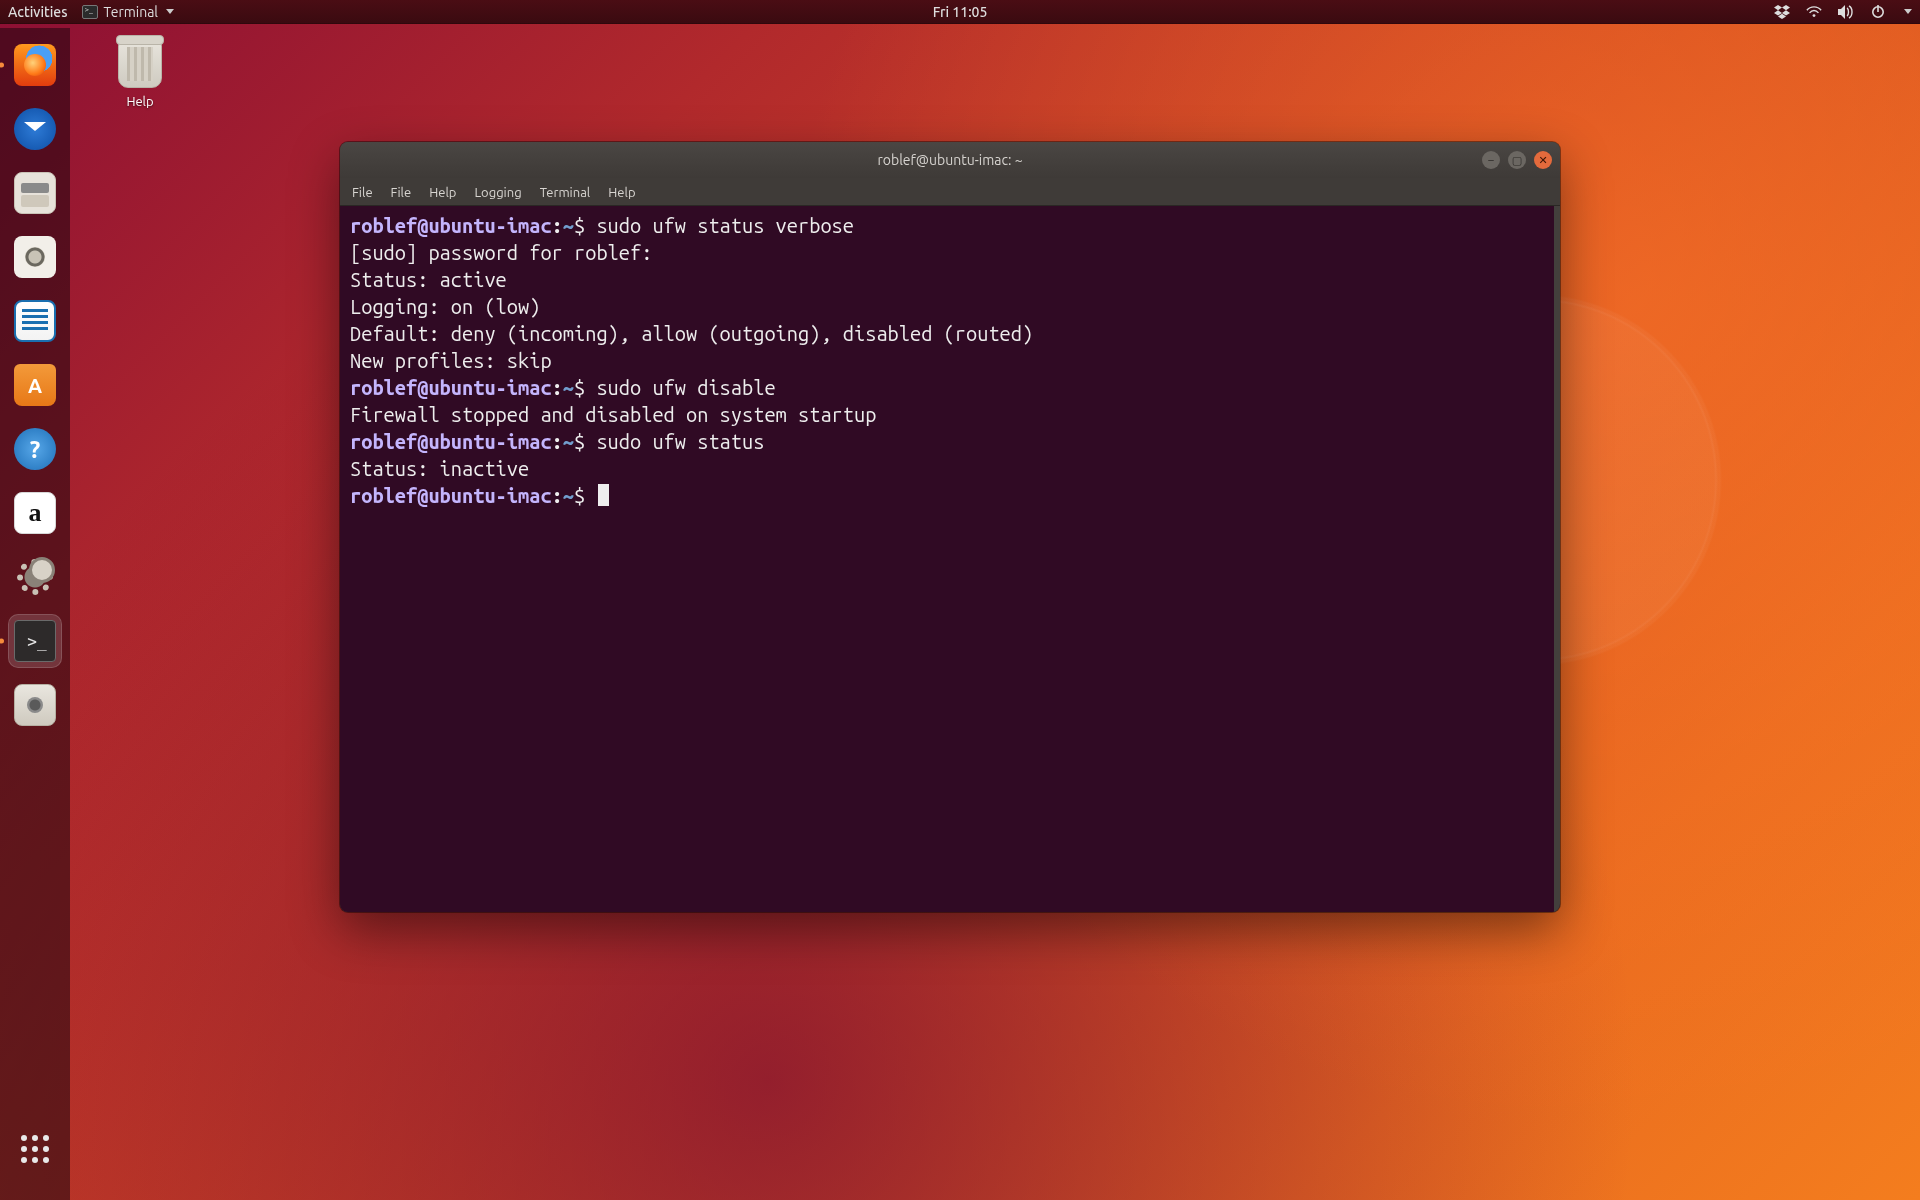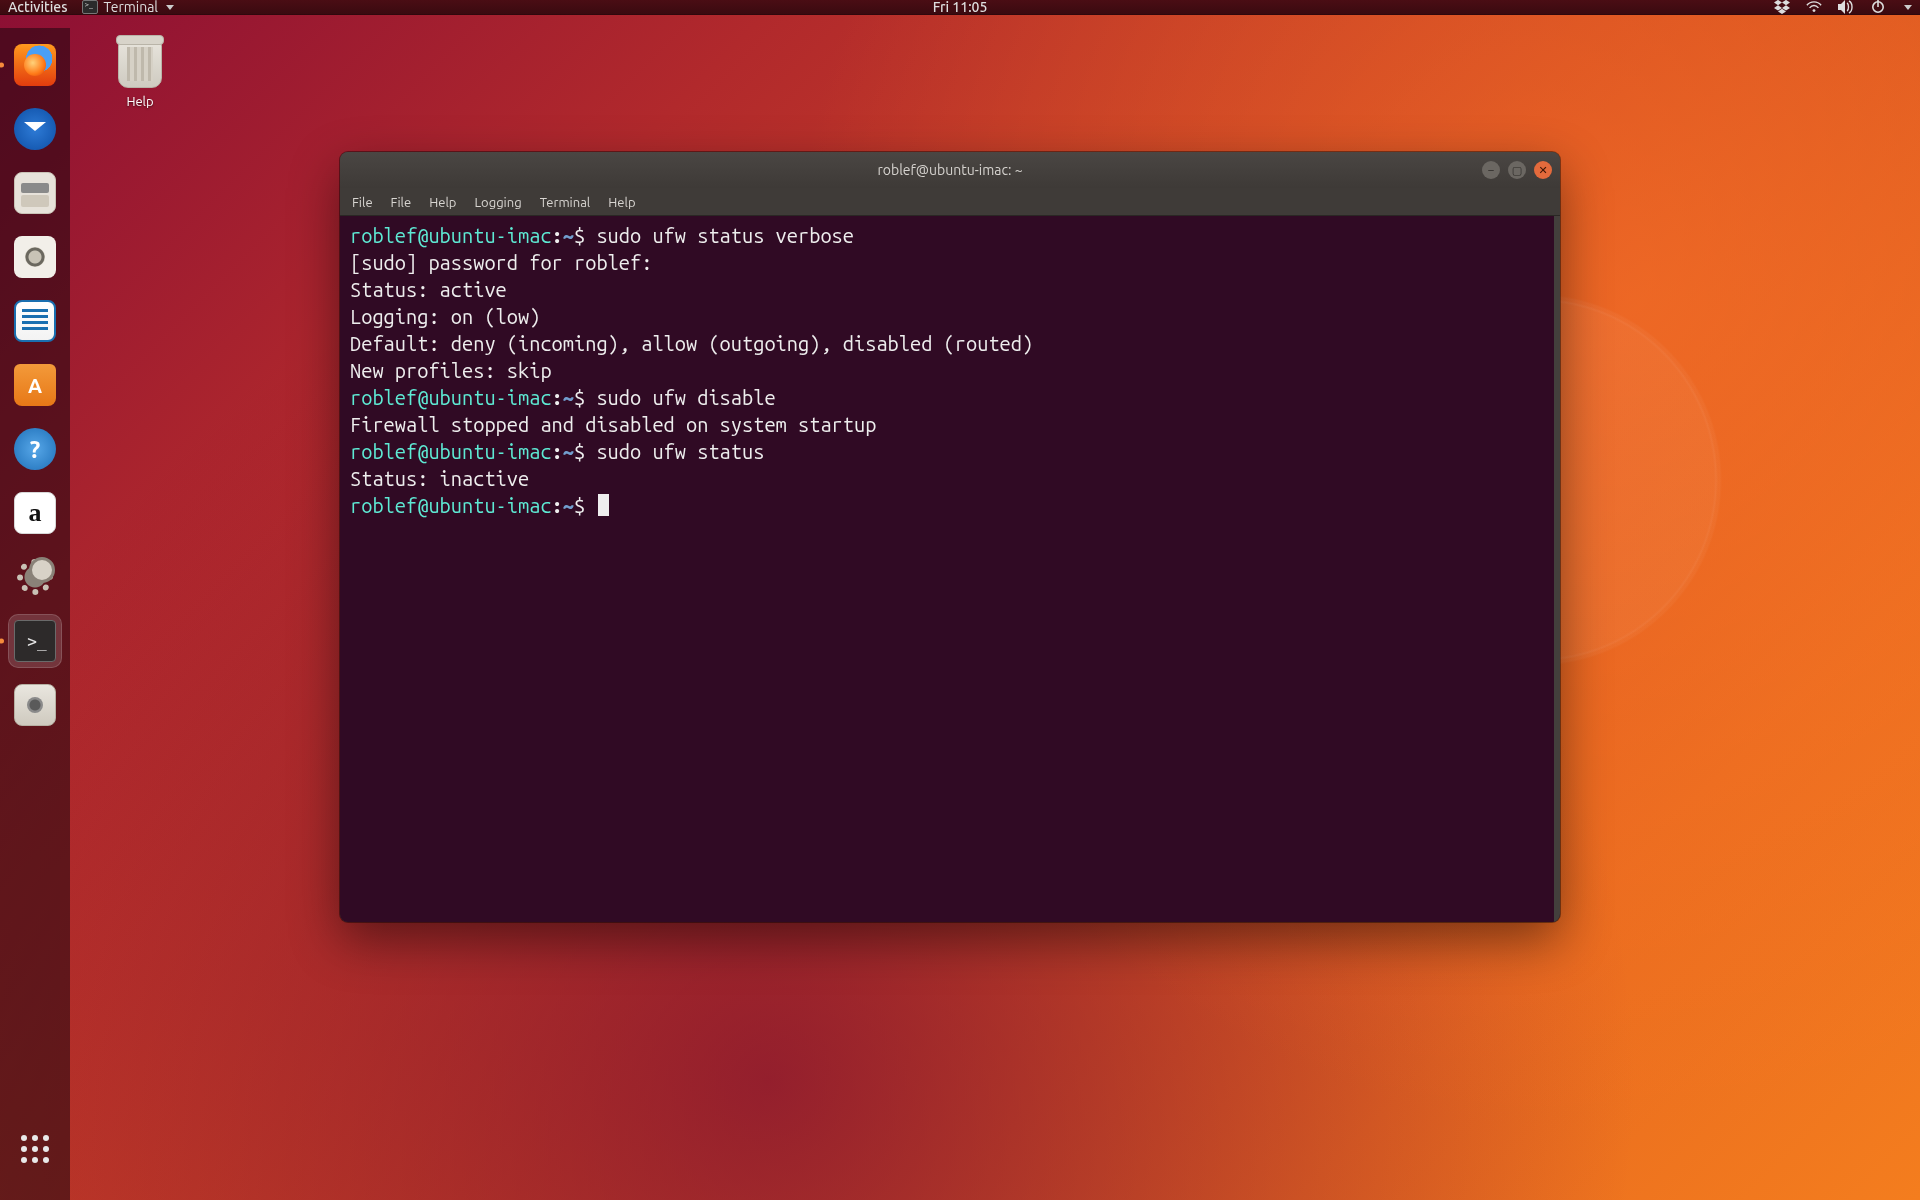--- a/index.html
+++ b/index.html
@@ -17,21 +17,21 @@
     content:"";
     position:absolute; inset:0;
     background:
       radial-gradient(circle at 80% 40%, rgba(255,255,255,0.05) 0 180px, transparent 182px),
       radial-gradient(circle at 80% 40%, transparent 0 178px, rgba(255,255,255,0.04) 180px 184px, transparent 186px);
     pointer-events:none;
   }
 
   
   .top-panel {
-    position: absolute; top: 0; left: 0; right: 0; height: 15px;
+    position: absolute; top: 0; left: 0; right: 0; height: 24px;
     background: linear-gradient(#4a0d14, #3a0a10);
     color: #ddd; display: flex; align-items: center;
     font-size: 14px; padding: 0 8px;
     border-bottom: 1px solid rgba(0,0,0,0.35);
     z-index: 20;
   }
   .top-left { display:flex; align-items:center; gap:14px; }
   .activities { font-weight: 500; cursor:pointer; }
   .app-menu { display:flex; align-items:center; gap:6px; cursor:pointer;}
   .app-menu .mini-term { width:16px; height:14px; background:#2b2b2b; border:1px solid #777; border-radius:2px; display:inline-block; position:relative;}
@@ -83,35 +83,35 @@
   .ico.screenshot::after{content:"";position:absolute;left:50%;top:50%;width:16px;height:16px;border-radius:50%;background:radial-gradient(circle,#5a5a5a 0 5px,#8a8a8a 6px);transform:translate(-50%,-50%);}
 
   
   .desktop-icon { position:absolute; top:40px; left:95px; width:90px; text-align:center; color:#fff; font-size:13px; text-shadow:0 1px 2px rgba(0,0,0,0.6); cursor:pointer;}
   .trash-bin { width:44px; height:48px; margin:0 auto 6px; background:linear-gradient(#e7e4dc,#cfcbc1); border-radius:6px 6px 10px 10px; position:relative; border:1px solid #b9b4a8;}
   .trash-bin::before{content:"";position:absolute;left:-3px;right:-3px;top:-6px;height:8px;background:#d8d4ca;border-radius:4px;border:1px solid #b9b4a8;}
   .trash-bin::after{content:"";position:absolute;left:8px;right:8px;top:6px;bottom:6px;background:repeating-linear-gradient(90deg,#bfb9ac 0 3px,#d6d1c6 3px 7px);}
 
   
   .window {
-    position:absolute; left:340px; top:152px; width:1220px; height:770px;
+    position:absolute; left:340px; top:142px; width:1220px; height:770px;
     background:#3b3734; border-radius:8px; box-shadow: 0 18px 50px rgba(0,0,0,0.45), 0 0 0 1px rgba(0,0,0,0.4);
     display:flex; flex-direction:column; overflow:hidden;
     z-index:10;
   }
   .titlebar { height:36px; background:linear-gradient(#4a4643,#3e3a37); display:flex; align-items:center; justify-content:center; color:#d6d3cf; font-size:14px; position:relative;}
   .win-controls { position:absolute; right:8px; top:50%; transform:translateY(-50%); display:flex; gap:8px;}
   .wc { width:18px;height:18px;border-radius:50%; display:flex;align-items:center;justify-content:center; font-size:11px; cursor:pointer;}
   .wc.min{ background:#6b6762; color:#2b2825;}
   .wc.max{ background:#6b6762; color:#2b2825;}
   .wc.close{ background:#e46a3c; color:#3a1405;}
   .menubar { height:28px; background:#3f3b38; display:flex; align-items:center; gap:18px; padding:0 12px; color:#d8d5d1; font-size:13px; border-bottom:1px solid #2a2724;}
   .menubar span{ cursor:pointer; }
   .term-body { flex:1; background:#300a24; padding:6px 10px; font-family:"Ubuntu Mono","DejaVu Sans Mono",monospace; font-size:20px; line-height:27px; color:#eee; white-space:pre; overflow:hidden; border-right:6px solid #433f3c;}
-  .p-user { color:#5eead4; font-weight:normal; }
+  .p-user { color:#c4b5fd; font-weight:bold; }
   .p-colon{ color:#eeeeee; font-weight:bold;}
   .p-path { color:#729fcf; font-weight:bold; }
   .p-dollar{ color:#eeeeee; }
   .cursor { display:inline-block; width:11px; height:22px; background:#eeeeee; vertical-align:-3px; margin-left:2px;}
 
   
   .svg { display:inline-block; }
 </style>
 </head>
 <body>

